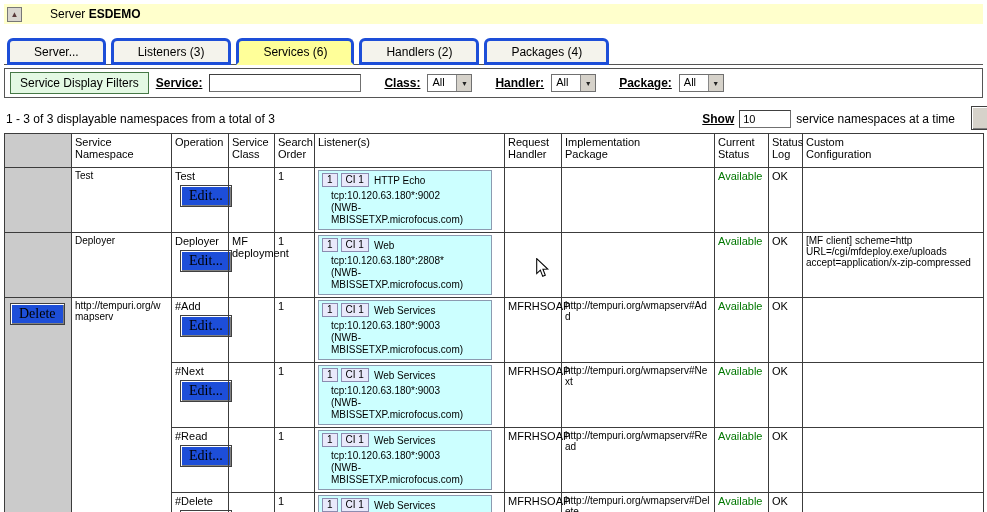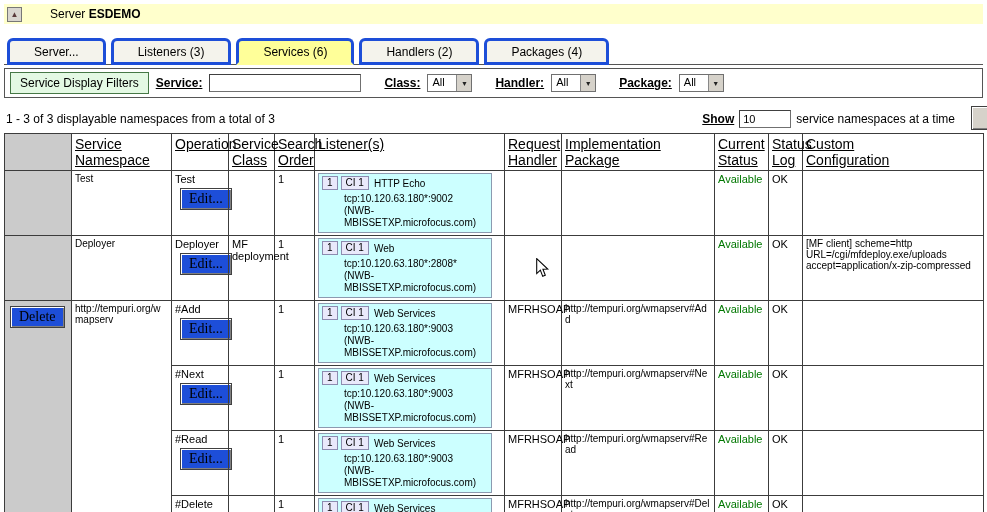--- a/index.html
+++ b/index.html
@@ -34,38 +34,38 @@
 
   
   .summary-row { position:relative; margin-top:9px; height:24px; display:flex; align-items:center; justify-content:space-between; padding:0 2px; font-size:12px; }
   .show-group { display:flex; align-items:center; gap:5px; padding-right:26px; }
   .show-input { width:52px; }
   .cut-button { position:absolute; right:-8px; top:-1px; width:20px; height:24px; background:#d6d2ca; border:1px solid #404040; box-shadow:inset 1px 1px 0 #fff, inset -1px -1px 0 #808080; }
 
   
   .svc-table { border-collapse:collapse; table-layout:fixed; width:979px; margin-top:2px; font-size:11px; }
   .svc-table th, .svc-table td { border:1px solid #3c3c3c; vertical-align:top; padding:2px 3px; text-align:left; }
-  .svc-table th { font-weight:normal; white-space:pre-line; height:34px; font-size:14px;text-decoration:underline; }
+  .svc-table th { font-weight:normal; white-space:pre-line; height:34px; font-size:11px; }
   .svc-table tbody tr { height:50px; }
   .gray-cell { background:#cbcbcb; }
   .ns-cell, .impl-cell { font-size:10px; word-break:break-all; }
   .config-cell { font-size:10px; white-space:pre-line; }
   .status-green { color:#007700; }
 
   
   .btn { font-family:Liberation Serif, serif; font-size:14px; background:#1d4ed8; border:1px solid #404040; box-shadow:inset 1px 1px 0 #fff, inset -1px -1px 0 #808080; padding:2px 9px; cursor:default; color:#000; }
   .edit-btn { display:block; margin:3px 0 0 5px; padding:2px 8px; }
   .delete-btn { margin:3px 0 0 2px; padding:2px 8px; }
 
   
   .listener-box { background:#ccffff; border:1px solid #8c9ab0; width:174px; padding:2px 3px 3px; font-size:10px; }
   .listener-top { display:flex; align-items:center; gap:3px; margin-bottom:3px; }
   .l-num, .l-ci { background:#e9e9fb; border:1px solid #8c8cb0; padding:0 4px; line-height:12px; font-size:10px; }
   .l-name { padding-left:2px; }
-  .l-addr { margin-left:22px; line-height:12px; }
+  .l-addr { margin-left:9px; line-height:12px; }
 
   .cursor { position:absolute; left:534px; top:258px; }
 </style>
 </head>
 <body>
 
 <div class="page">
 
   <div class="title-bar">
     <span class="tri-box">▲</span>

